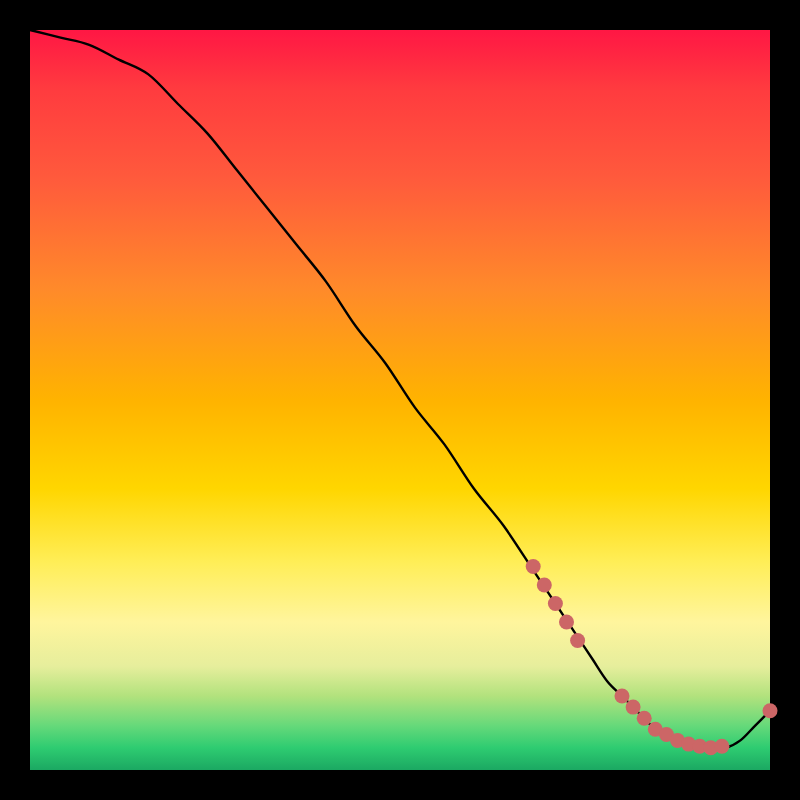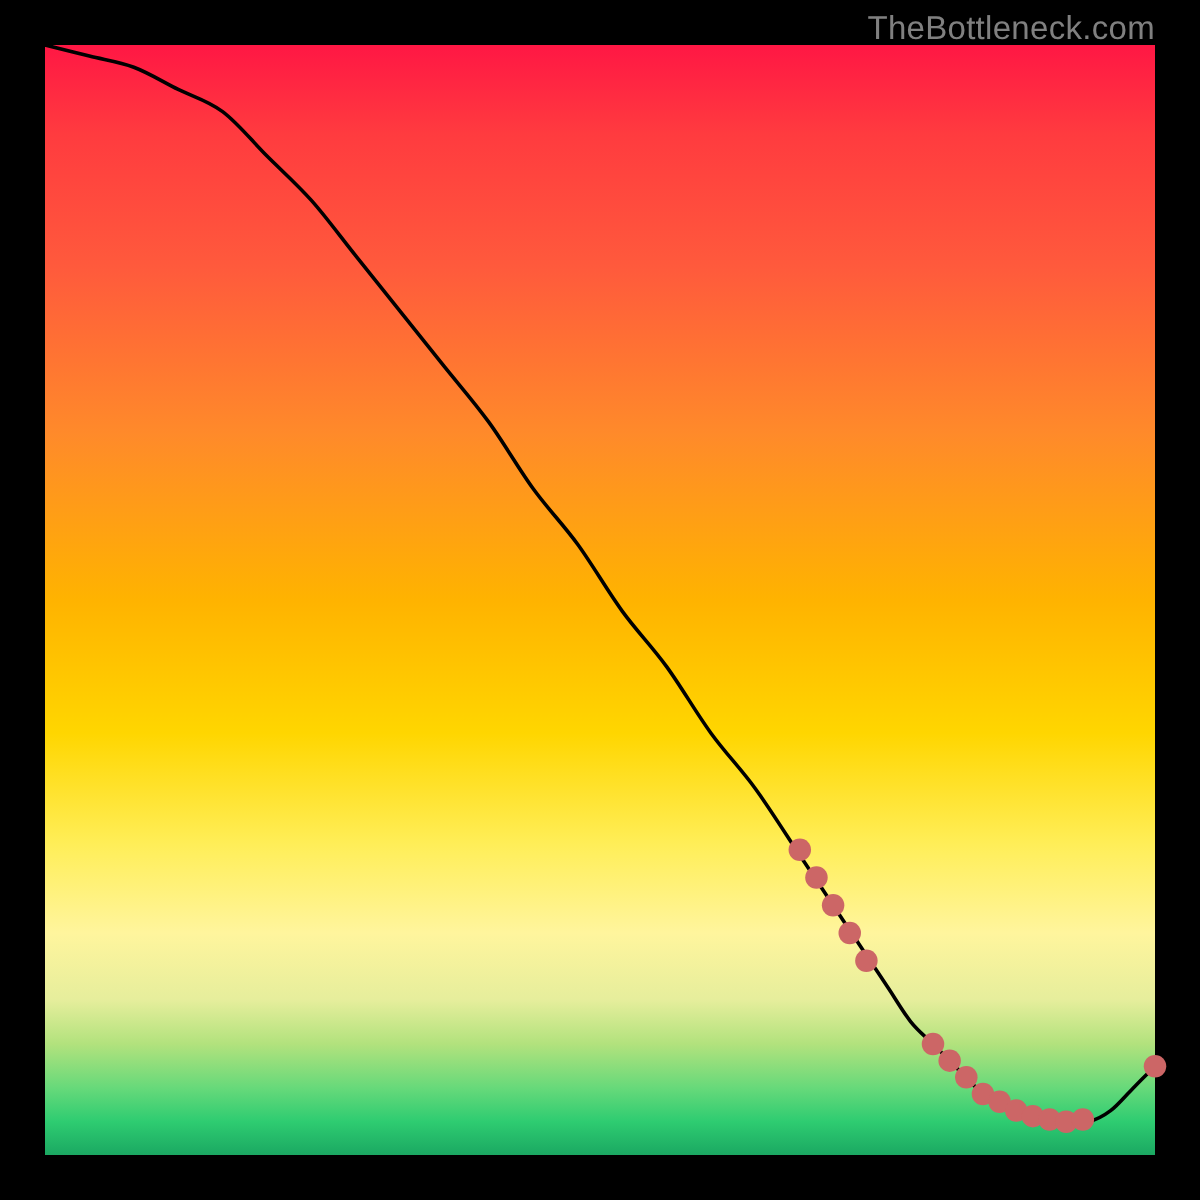--- a/index.html
+++ b/index.html
@@ -56,21 +56,20 @@
     width: 740px;
     height: 740px;
     overflow: visible;
   }
 </style>
 </head>
 <body>
 
 <div class="frame">
 
-  <div class="watermark">TheBottleneck.com</div>
 
   <div class="plot">
     <svg class="curve" viewBox="0 0 740 740" preserveAspectRatio="none">
       <path id="curve-path" fill="none" stroke="#000000" stroke-width="2.4" stroke-linejoin="round" stroke-linecap="round" d="M 0.0 0.0 C 4.9 1.2, 19.7 4.9, 29.6 7.4 C 39.5 9.9, 49.3 11.1, 59.2 14.8 C 69.1 18.5, 78.9 24.7, 88.8 29.6 C 98.7 34.5, 108.5 37.0, 118.4 44.4 C 128.3 51.8, 138.1 64.1, 148.0 74.0 C 157.9 83.9, 167.7 92.5, 177.6 103.6 C 187.5 114.7, 197.3 128.3, 207.2 140.6 C 217.1 152.9, 226.9 165.3, 236.8 177.6 C 246.7 189.9, 256.5 202.3, 266.4 214.6 C 276.3 226.9, 286.1 238.0, 296.0 251.6 C 305.9 265.2, 315.7 282.4, 325.6 296.0 C 335.5 309.6, 345.3 319.4, 355.2 333.0 C 365.1 346.6, 374.9 363.8, 384.8 377.4 C 394.7 391.0, 404.5 400.8, 414.4 414.4 C 424.3 428.0, 434.1 445.2, 444.0 458.8 C 453.9 472.4, 463.7 482.2, 473.6 495.8 C 483.5 509.4, 495.8 529.1, 503.2 540.2 C 510.6 551.3, 513.1 555.0, 518.0 562.4 C 522.9 569.8, 527.9 577.2, 532.8 584.6 C 537.7 592.0, 542.7 599.4, 547.6 606.8 C 552.5 614.2, 557.5 621.6, 562.4 629.0 C 567.3 636.4, 572.3 645.0, 577.2 651.2 C 582.1 657.4, 587.1 661.1, 592.0 666.0 C 596.9 670.9, 601.9 675.9, 606.8 680.8 C 611.7 685.7, 616.7 691.9, 621.6 695.6 C 626.5 699.3, 631.5 700.5, 636.4 703.0 C 641.3 705.5, 646.3 707.9, 651.2 710.4 C 656.1 712.9, 661.1 716.6, 666.0 717.8 C 670.9 719.0, 675.9 717.8, 680.8 717.8 C 685.7 717.8, 690.7 719.0, 695.6 717.8 C 700.5 716.6, 705.5 714.1, 710.4 710.4 C 715.3 706.7, 720.3 700.5, 725.2 695.6 C 730.1 690.7, 737.5 683.3, 740.0 680.8"></path>
       <g id="markers-group">
           <circle cx="503.2" cy="536.5" r="7.5" fill="#cc6666"></circle>
           <circle cx="514.3" cy="555.0" r="7.5" fill="#cc6666"></circle>
           <circle cx="525.4" cy="573.5" r="7.5" fill="#cc6666"></circle>
           <circle cx="536.5" cy="592.0" r="7.5" fill="#cc6666"></circle>
           <circle cx="547.6" cy="610.5" r="7.5" fill="#cc6666"></circle>

